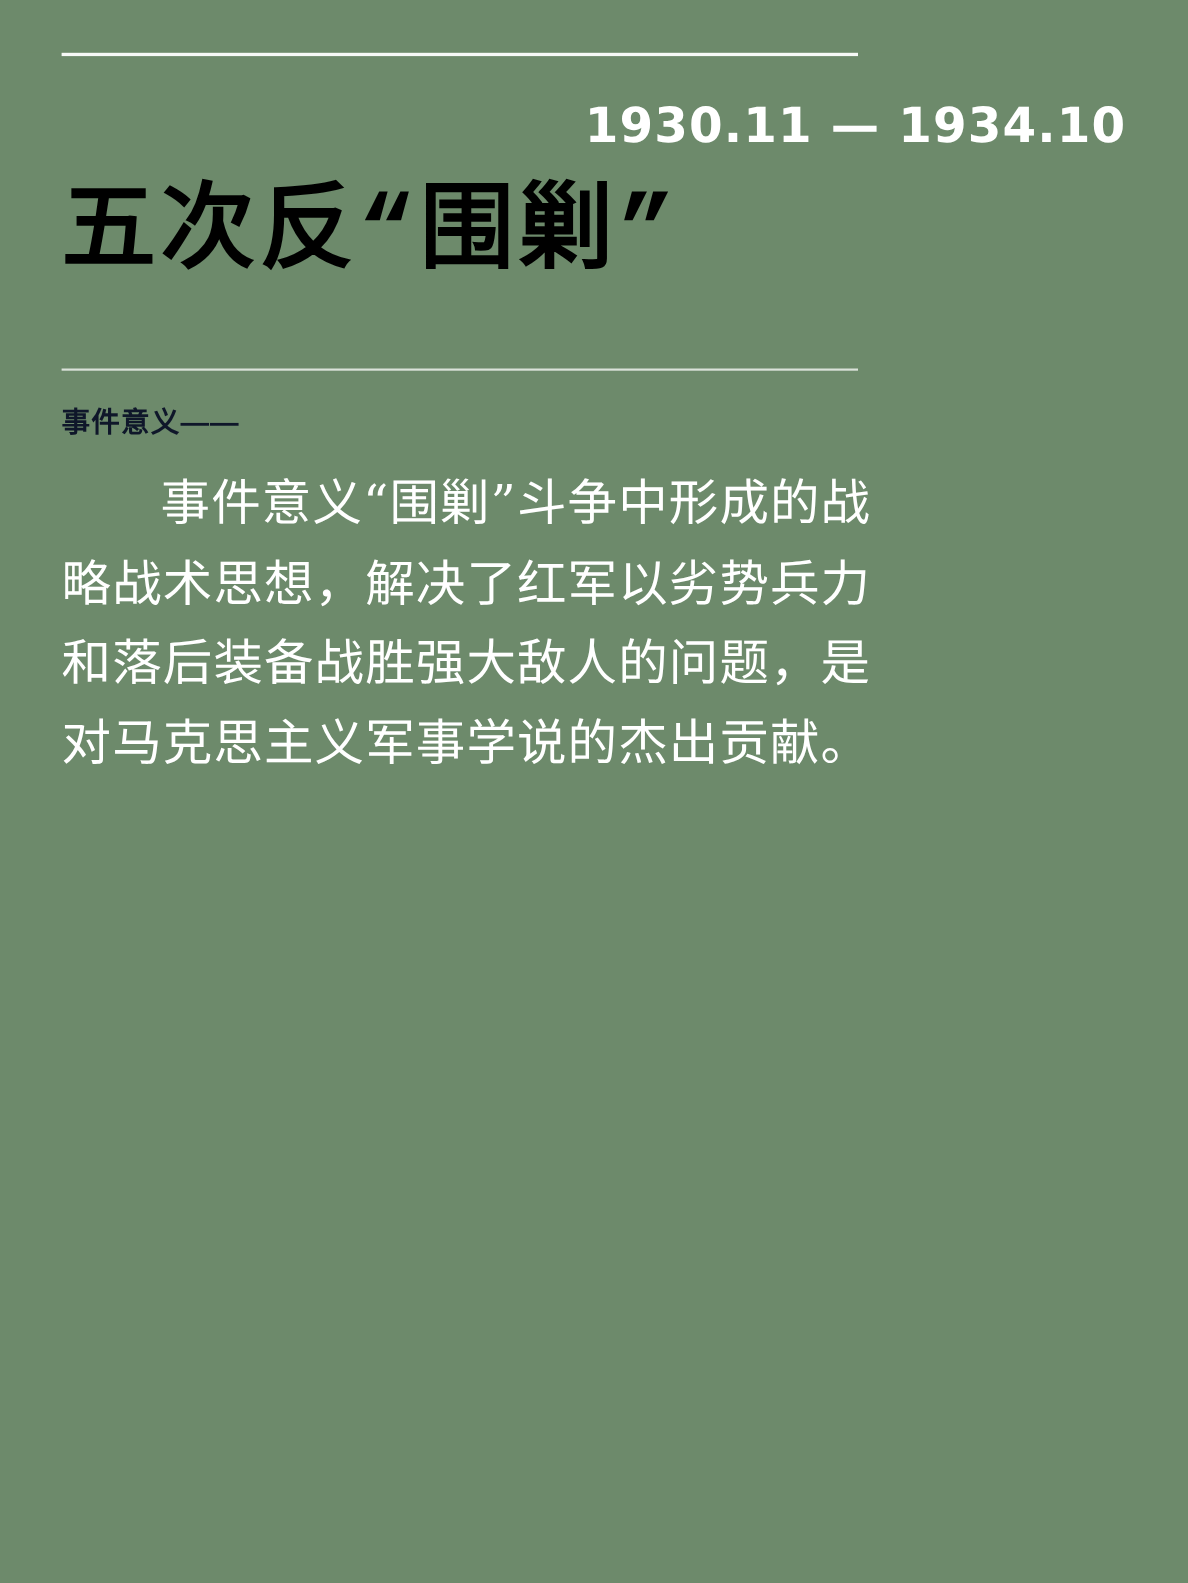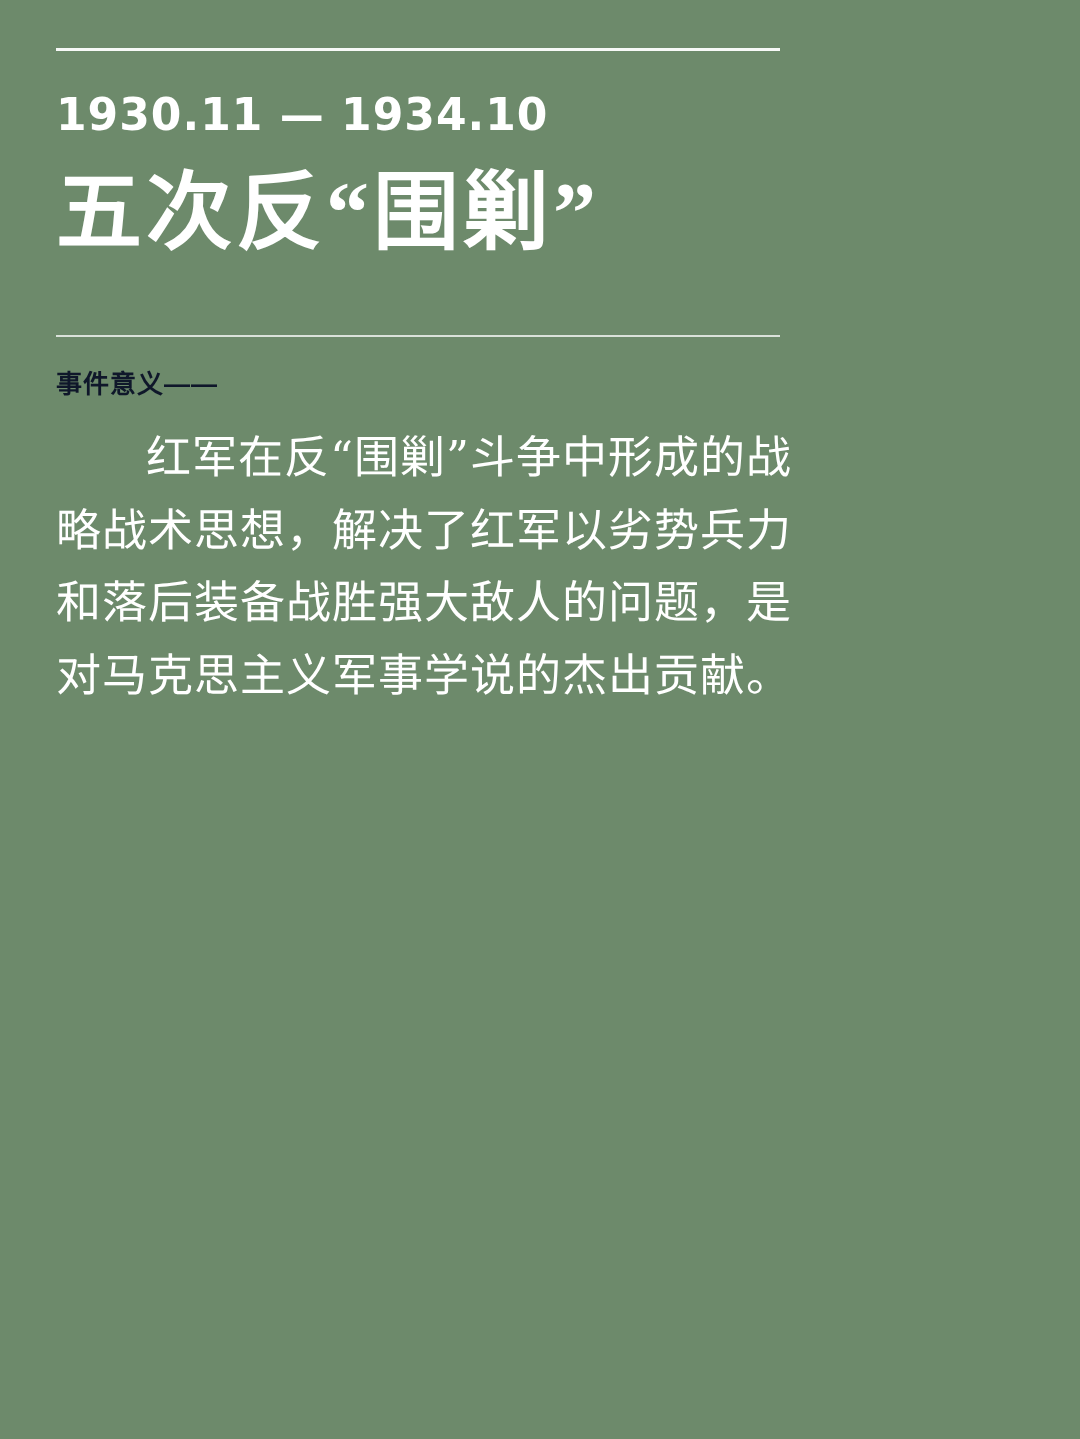--- a/index.html
+++ b/index.html
@@ -39,30 +39,31 @@
     opacity: 0.75;
   }
   .date-line {
     font-size: 44px;
     font-weight: bold;
     letter-spacing: 1px;
     line-height: 1.2;
     margin-top: 38px;
     color: #ffffff;
     font-family: "DejaVu Sans", "Liberation Sans", sans-serif;
+    text-align: right;
   }
   .main-title {
     font-size: 86px;
     font-weight: bold;
     letter-spacing: 4px;
     line-height: 1.15;
     margin-top: 22px;
     margin-bottom: 0;
-    color: #ffffff;
-    font-family: Liberation Serif, serif;
+    color: #000000;
+    font-family: Liberation Mono, monospace;
   }
   .title-block {
     padding-bottom: 72px;
   }
   .section-label {
     font-size: 26px;
     font-weight: bold;
     letter-spacing: 1px;
     margin-top: 26px;
     color: #0f172a;
@@ -87,15 +88,15 @@
 
   <div class="title-block">
     <div class="date-line">1930.11 — 1934.10</div>
     <div class="main-title">五次反“围剿”</div>
   </div>
 
   <div class="rule rule-mid"></div>
 
   <div class="section-label">事件意义——</div>
 
-  <div class="body-text">红军在反“围剿”斗争中形成的战略战术思想，解决了红军以劣势兵力和落后装备战胜强大敌人的问题，是对马克思主义军事学说的杰出贡献。</div>
+  <div class="body-text">事件意义“围剿”斗争中形成的战略战术思想，解决了红军以劣势兵力和落后装备战胜强大敌人的问题，是对马克思主义军事学说的杰出贡献。</div>
 
 </div>
 
 </body></html>

